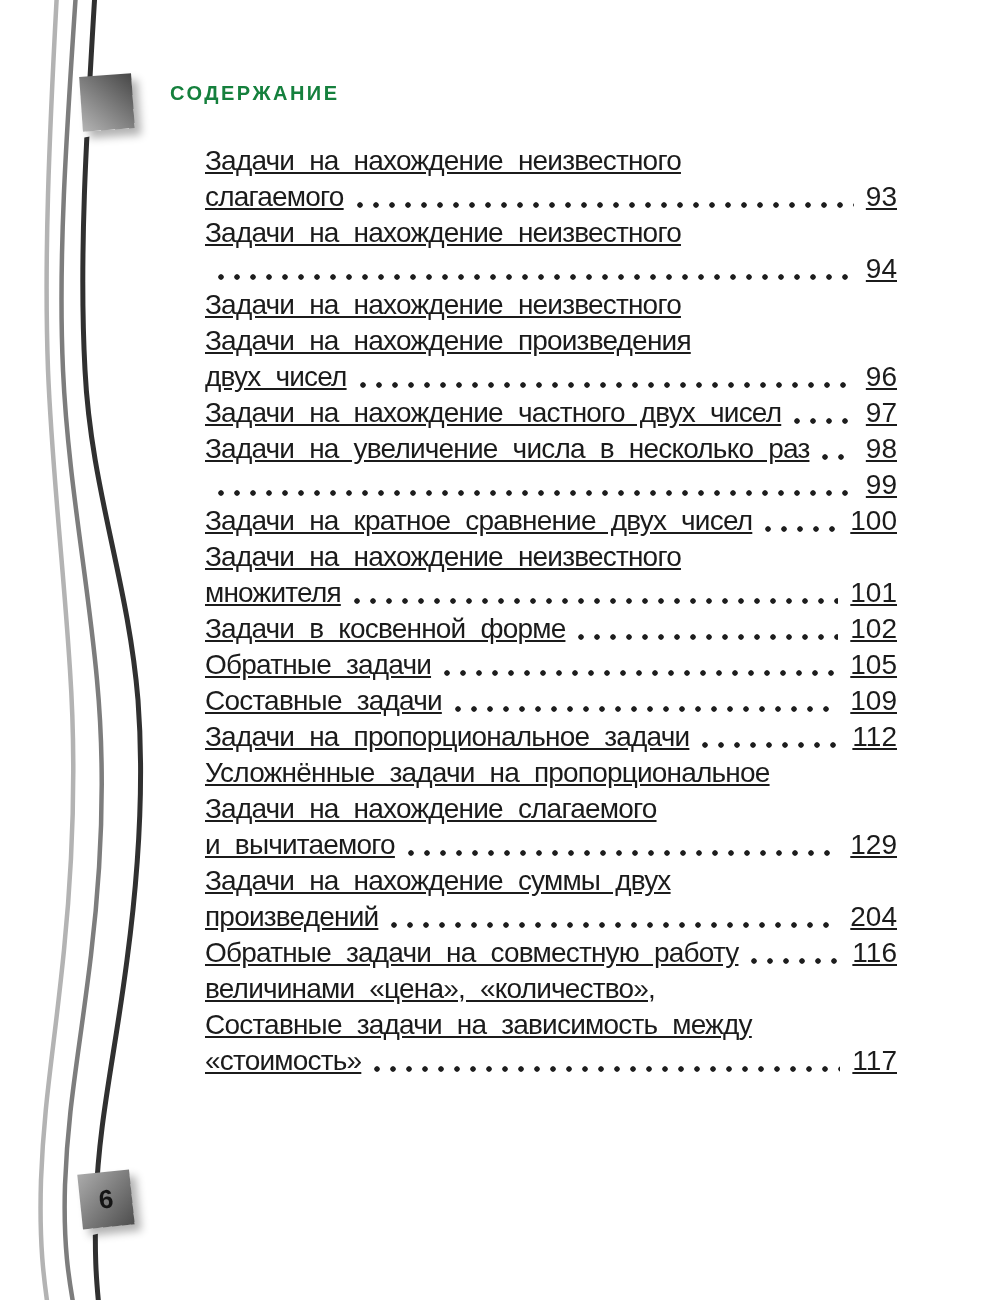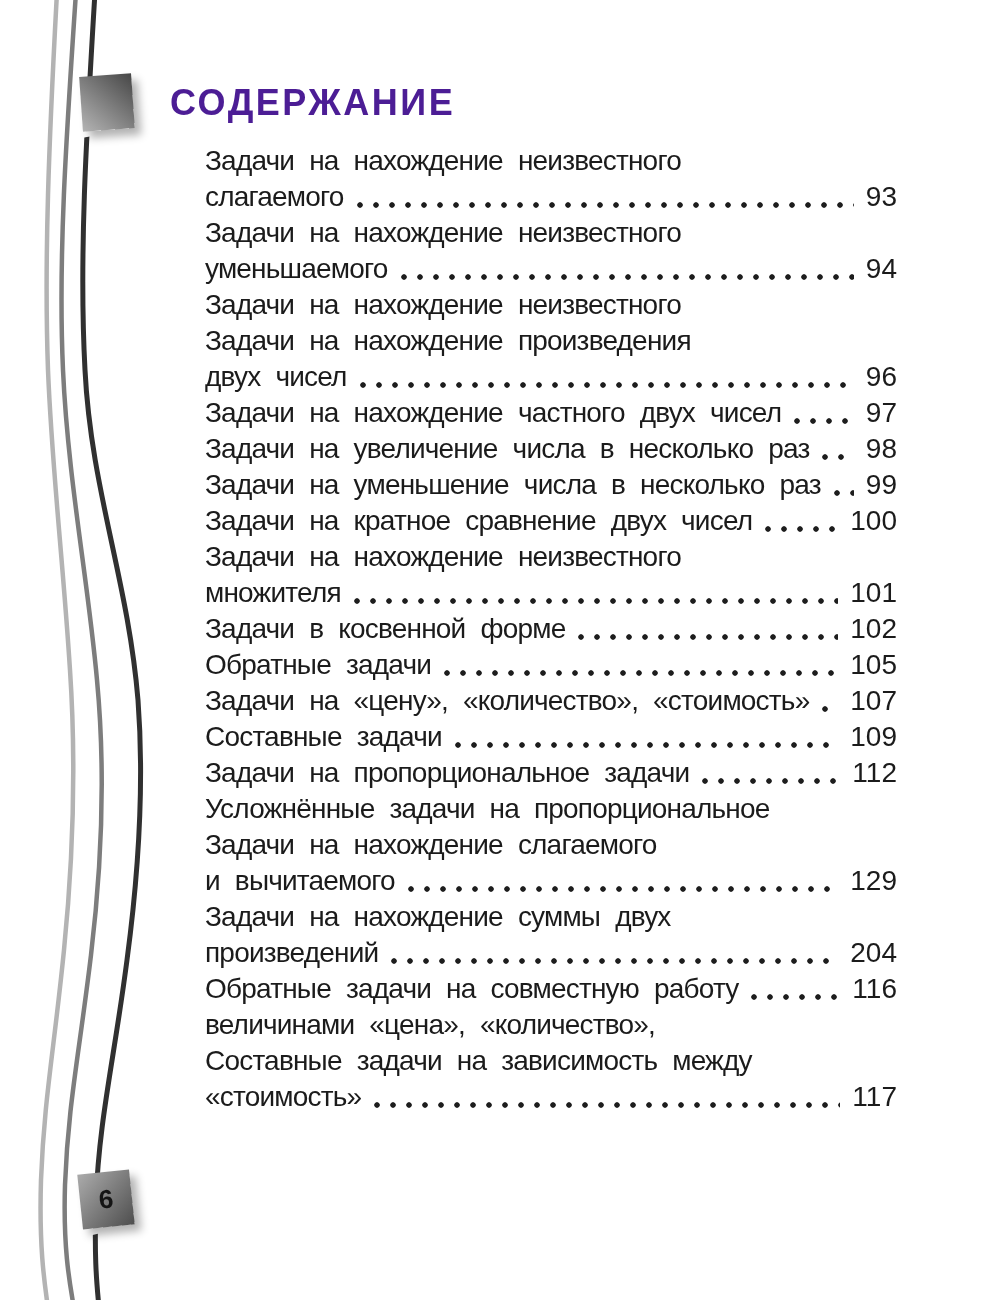--- a/index.html
+++ b/index.html
@@ -27,29 +27,29 @@
   .sq-bottom{left:80px;top:1172px;}
   .sq-bottom .white{transform:rotate(-13deg) translate(-4px,4px);}
   .sq-bottom .grad{transform:rotate(-6deg);background:linear-gradient(135deg,#ababab,#4e4e4e);}
   .pagenum-badge-text{
     font-size:26px;font-weight:bold;color:#141414;letter-spacing:0;
   }
 
   
   .title{
     position:absolute;left:170px;top:82px;margin:0;
-    font-size:36px;font-weight:bold;letter-spacing:2.5px;
-    color:#4c1d95;
+    font-size:20px;font-weight:bold;letter-spacing:2.5px;
+    color:#15803d;
   }
 
   
   .toc{
     position:absolute;left:205px;top:143px;width:692px;
     color:#1b1b1b;font-size:28px;line-height:36px;
-    letter-spacing:-0.8px;word-spacing:8px;
+    letter-spacing:-0.8px;word-spacing:8px;text-decoration:underline;
   }
   .toc .line{display:flex;height:36px;white-space:nowrap;}
   .toc .t{flex:none;}
   .toc .dots{
     flex:1;margin-left:8px;margin-right:12px;
     background-image:radial-gradient(circle at 8px 26px,#1d1d1d 2.4px,rgba(0,0,0,0) 3.1px);
     background-size:16px 36px;background-repeat:repeat-x;
   }
   .toc .pg{flex:none;letter-spacing:0;}
 </style>
@@ -75,21 +75,20 @@
     </div>
     <div class="line">
       <span class="t">слагаемого</span>
       <span class="dots"></span>
       <span class="pg">93</span>
     </div>
     <div class="line">
       <span class="t">Задачи на нахождение неизвестного</span>
     </div>
     <div class="line">
-      <span class="t">уменьшаемого</span>
       <span class="dots"></span>
       <span class="pg">94</span>
     </div>
     <div class="line">
       <span class="t">Задачи на нахождение неизвестного</span>
     </div>
     <div class="line">
       <span class="t">Задачи на нахождение произведения</span>
     </div>
     <div class="line">
@@ -101,21 +100,20 @@
       <span class="t">Задачи на нахождение частного двух чисел</span>
       <span class="dots"></span>
       <span class="pg">97</span>
     </div>
     <div class="line">
       <span class="t">Задачи на увеличение числа в несколько раз</span>
       <span class="dots"></span>
       <span class="pg">98</span>
     </div>
     <div class="line">
-      <span class="t">Задачи на уменьшение числа в несколько раз</span>
       <span class="dots"></span>
       <span class="pg">99</span>
     </div>
     <div class="line">
       <span class="t">Задачи на кратное сравнение двух чисел</span>
       <span class="dots"></span>
       <span class="pg">100</span>
     </div>
     <div class="line">
       <span class="t">Задачи на нахождение неизвестного</span>
@@ -127,25 +125,20 @@
     </div>
     <div class="line">
       <span class="t">Задачи в косвенной форме</span>
       <span class="dots"></span>
       <span class="pg">102</span>
     </div>
     <div class="line">
       <span class="t">Обратные задачи</span>
       <span class="dots"></span>
       <span class="pg">105</span>
-    </div>
-    <div class="line">
-      <span class="t">Задачи на «цену», «количество», «стоимость»</span>
-      <span class="dots"></span>
-      <span class="pg">107</span>
     </div>
     <div class="line">
       <span class="t">Составные задачи</span>
       <span class="dots"></span>
       <span class="pg">109</span>
     </div>
     <div class="line">
       <span class="t">Задачи на пропорциональное задачи</span>
       <span class="dots"></span>
       <span class="pg">112</span>

